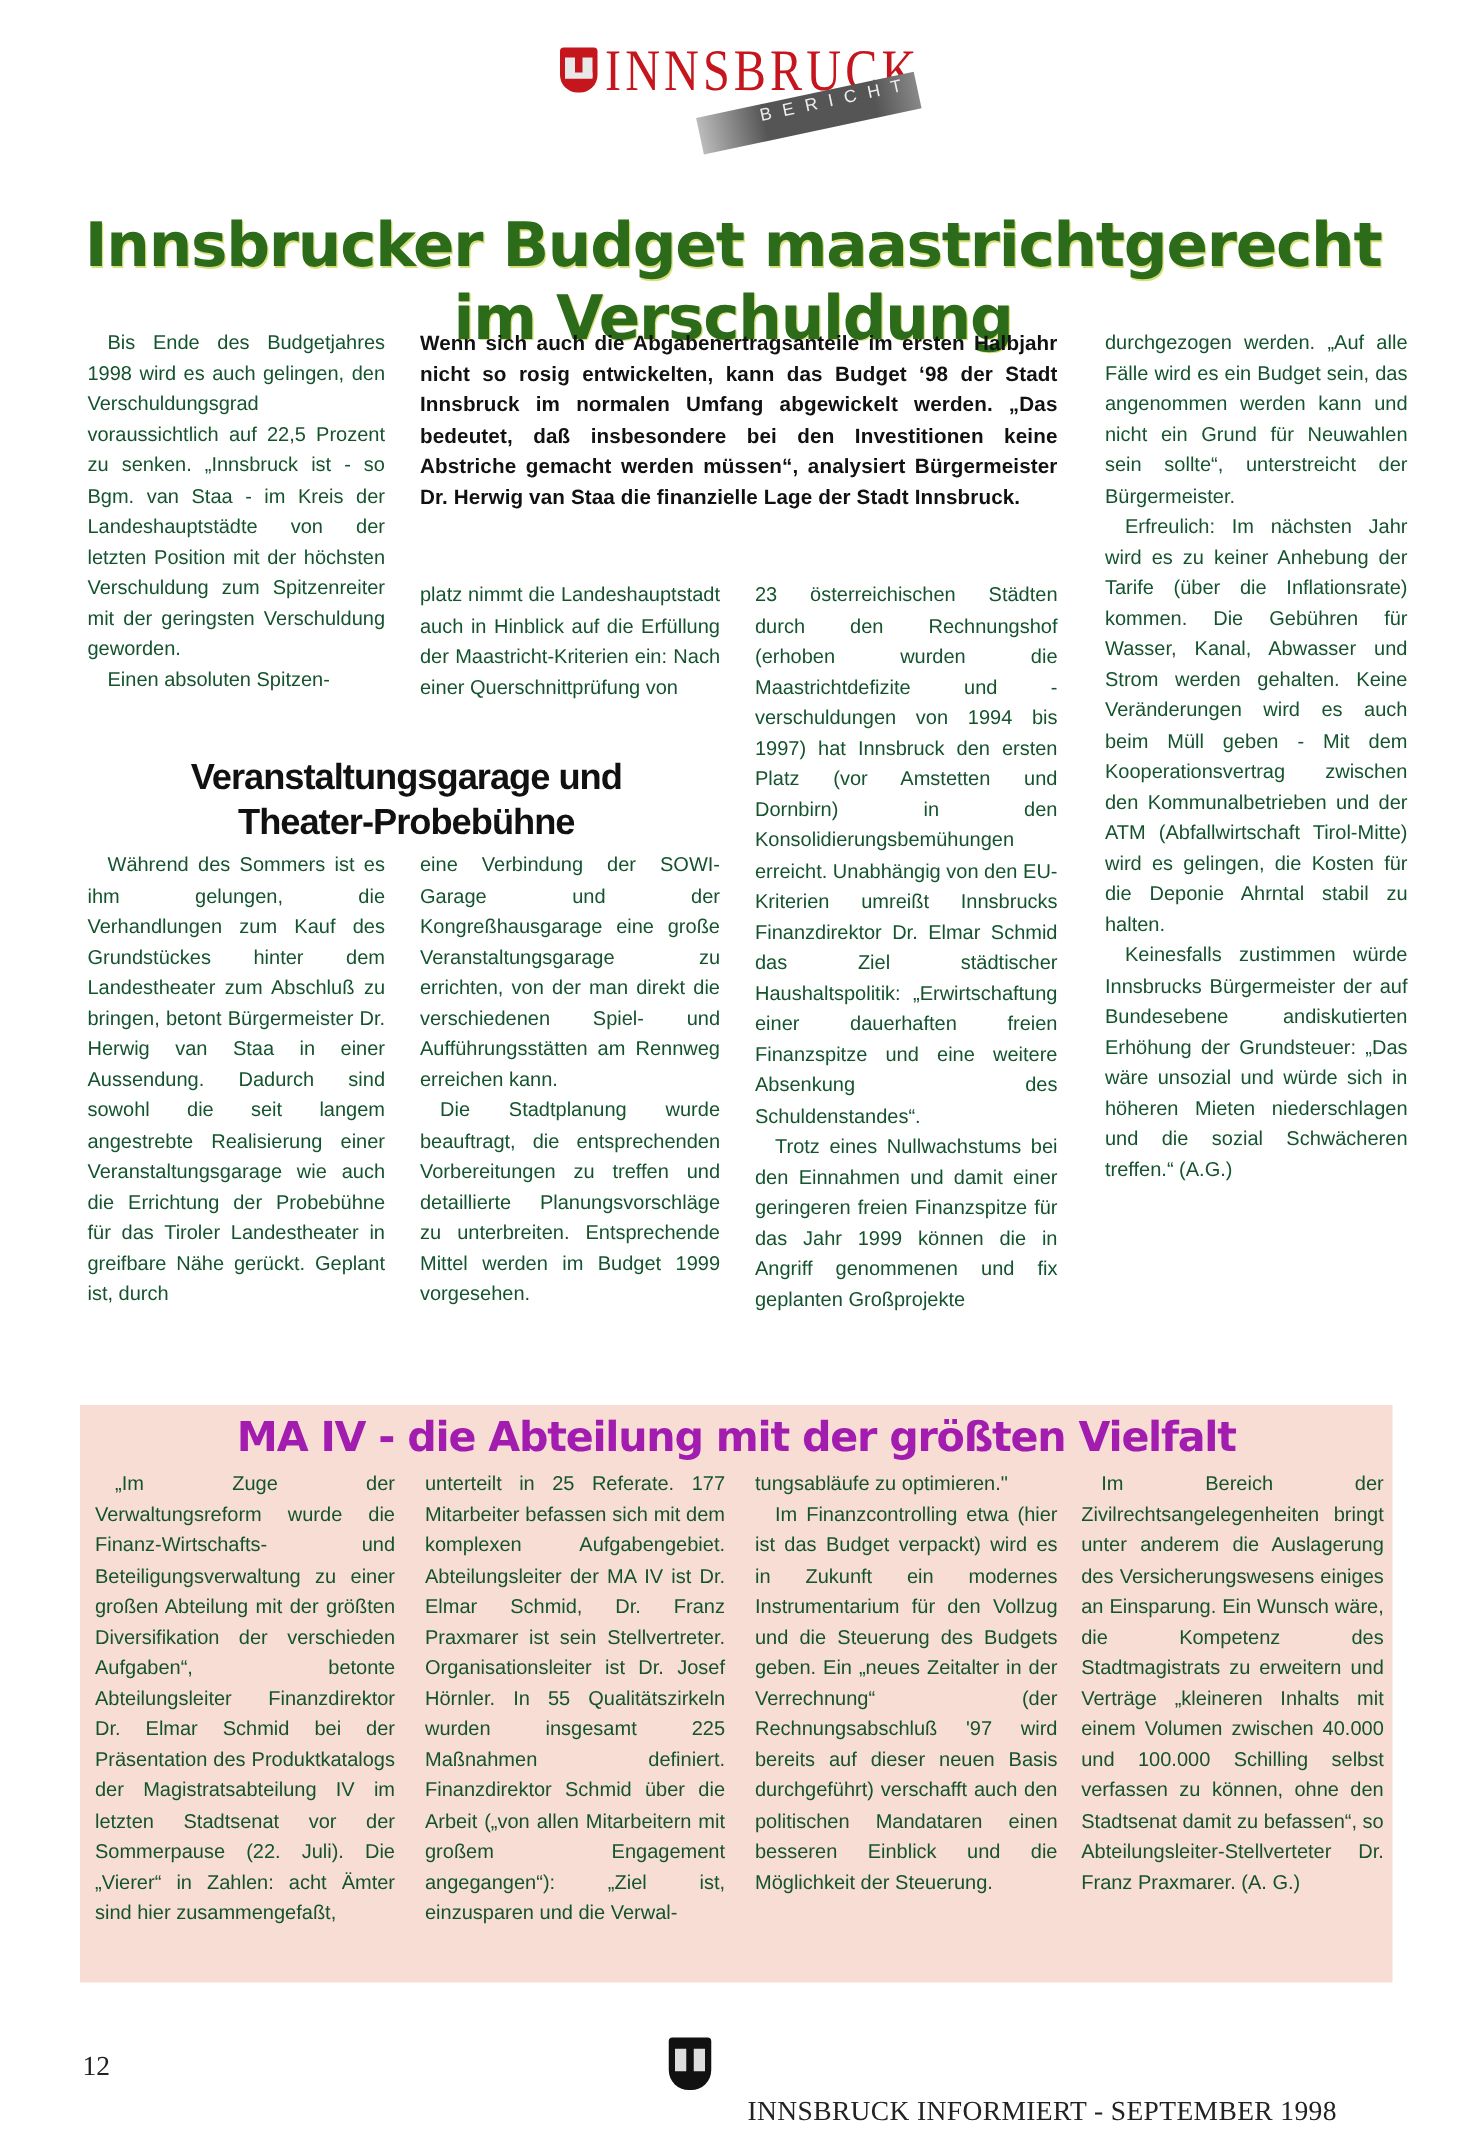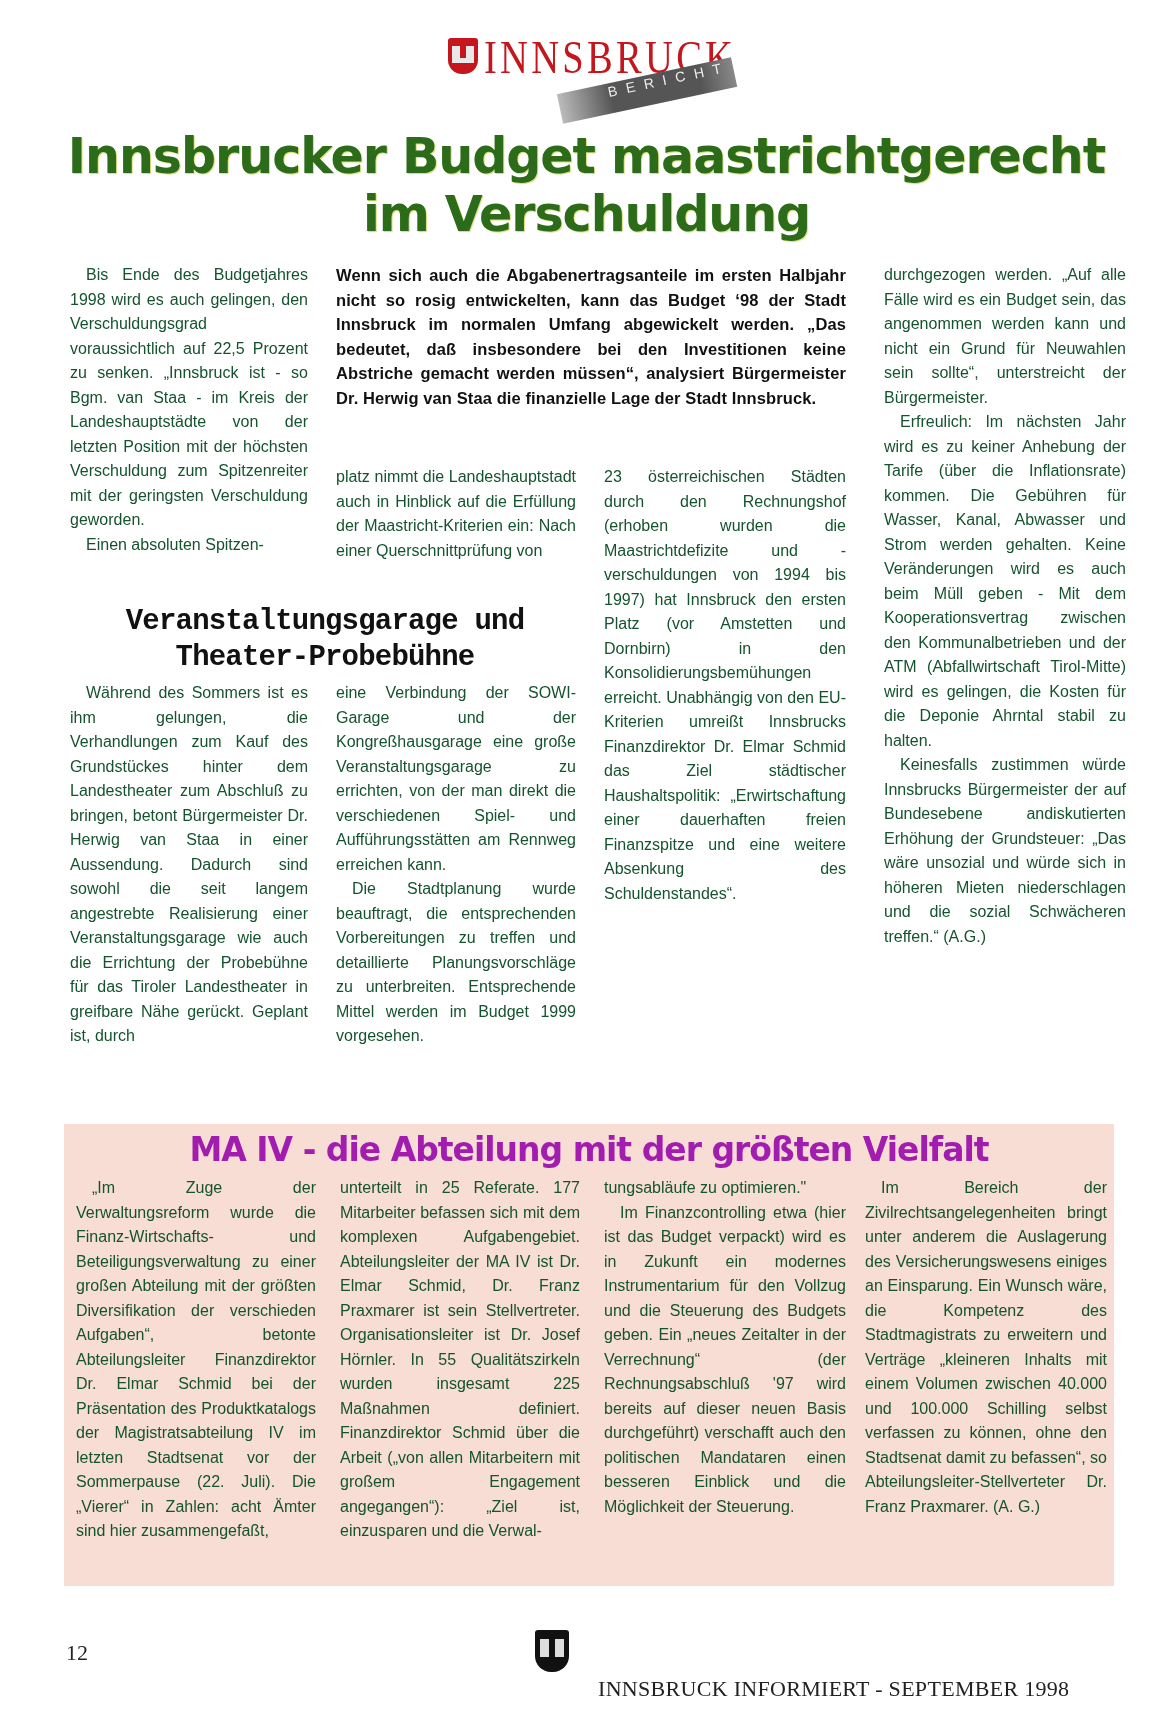--- a/index.html
+++ b/index.html
@@ -8,28 +8,28 @@
   
   #masthead { left:448px; top:34px; width:300px; height:90px; }
   #crest { position:absolute; left:0; top:4px; width:30px; height:36px; background:#c4161c; border-radius:3px 3px 14px 14px; }
   #crest .tw { position:absolute; top:8px; width:8px; height:16px; background:#e8e8e8; }
   #crest .tw.l { left:4px; } #crest .tw.r { left:18px; }
   #crest .br { position:absolute; left:4px; top:20px; width:22px; height:5px; background:#e8e8e8; }
   #mast-name { position:absolute; left:36px; top:-2px; font-family:"Liberation Serif", serif; font-size:47px; letter-spacing:4px; color:#c4161c; line-height:50px; white-space:nowrap; transform:scaleX(0.82); transform-origin:left top; }
   #mast-sub-bar { position:absolute; left:112px; top:60px; width:178px; height:30px; background:linear-gradient(90deg,#bbb,#555 30%,#555 80%,#888); transform:rotate(-12deg); transform-origin:left center; }
   #mast-sub { position:absolute; left:160px; top:50px; font-family:"Liberation Sans", sans-serif; font-size:14px; letter-spacing:9px; color:#eeeeee; transform:rotate(-12deg); transform-origin:left center; white-space:nowrap; }
   
-  .headline { left:60px; width:1053px; text-align:center; font-family:"DejaVu Sans", sans-serif; font-weight:bold; color:#2b6b1a; font-size:49px; line-height:58px; letter-spacing:-1px; text-shadow:1px 1px 0 #d9e07a; }
+  .headline { left:60px; width:1053px; text-align:center; font-family:"DejaVu Sans", sans-serif; font-weight:bold; color:#2b6b1a; font-size:49px; line-height:58px; letter-spacing:-1px; text-shadow:1px 1px 0 #d9e07a;margin-top:40px; }
   #headline { top:128px; }
   
   .col { font-size:16px; line-height:24.5px; text-align:justify; color:#14532d; }
   .col p { margin:0; text-indent:0; }
   .col p.ind { text-indent:16px; }
   .lead { font-weight:bold; color:#111; letter-spacing:0.1px; }
-  .subhead { font-family:Liberation Mono, monospace; font-weight:bold; color:#111; font-size:29px; line-height:36px; text-align:center; letter-spacing:-0.8px; }
+  .subhead { font-family:Liberation Sans, sans-serif; font-weight:bold; color:#111; font-size:29px; line-height:36px; text-align:center; letter-spacing:-0.8px; }
   
   #pinkbox { left:64px; top:1124px; width:1050px; height:462px; background:#f7ddd3; }
   #pink-title { left:64px; top:1130px; width:1050px; text-align:center; font-family:"DejaVu Sans", sans-serif; font-weight:bold; font-size:33px; line-height:40px; letter-spacing:-1px; color:#a21caf; }
   
   #page-number { left:66px; top:1640px; font-family:"Liberation Serif", serif; font-size:22px; color:#222; }
   #footer-crest { left:535px; top:1630px; width:34px; height:42px; background:#111; border-radius:3px 3px 16px 16px; }
   #footer-crest .tw { position:absolute; top:9px; width:9px; height:18px; background:#ddd; }
   #footer-crest .tw.l { left:5px; } #footer-crest .tw.r { left:20px; }
   #footer-text { left:598px; top:1676px; font-family:"Liberation Serif", serif; font-size:22px; color:#222; letter-spacing:0.3px; white-space:nowrap; }
 </style>
@@ -58,20 +58,21 @@
 </div>
 
 <div class="abs col lead" style="left:336px; top:263px; width:510px; font-size:16.5px;">Wenn sich auch die Abgabenertragsanteile im ersten Halbjahr nicht so rosig entwickelten, kann das Budget ‘98 der Stadt Innsbruck im normalen Umfang abgewickelt werden. „Das bedeutet, daß insbesondere bei den Investitionen keine Abstriche gemacht werden müssen“, analysiert Bürgermeister Dr. Herwig van Staa die finanzielle Lage der Stadt Innsbruck.</div>
 
 <div class="abs col" style="left:336px; top:465px; width:240px;">
   <p>platz nimmt die Landeshauptstadt auch in Hinblick auf die Erfüllung der Maastricht-Kriterien ein: Nach einer Querschnittprüfung von</p>
 </div>
 
 <div class="abs col" style="left:604px; top:465px; width:242px;">
   <p>23 österreichischen Städten durch den Rechnungshof (erhoben wurden die Maastrichtdefizite und -verschuldungen von 1994 bis 1997) hat Innsbruck den ersten Platz (vor Amstetten und Dornbirn) in den Konsolidierungsbemühungen erreicht. Unabhängig von den EU-Kriterien umreißt Innsbrucks Finanzdirektor Dr. Elmar Schmid das Ziel städtischer Haushaltspolitik: „Erwirtschaftung einer dauerhaften freien Finanzspitze und eine weitere Absenkung des Schuldenstandes“.</p>
+  <p class="ind">Trotz eines Nullwachstums bei den Einnahmen und damit einer geringeren freien Finanzspitze für das Jahr 1999 können die in Angriff genommenen und fix geplanten Großprojekte</p>
 </div>
 
 <div class="abs col" style="left:872px; top:263px; width:242px;margin-left:12px;">
   <p>durchgezogen werden. „Auf alle Fälle wird es ein Budget sein, das angenommen werden kann und nicht ein Grund für Neuwahlen sein sollte“, unterstreicht der Bürgermeister.</p>
   <p class="ind">Erfreulich: Im nächsten Jahr wird es zu keiner Anhebung der Tarife (über die Inflationsrate) kommen. Die Gebühren für Wasser, Kanal, Abwasser und Strom werden gehalten. Keine Veränderungen wird es auch beim Müll geben - Mit dem Kooperationsvertrag zwischen den Kommunalbetrieben und der ATM (Abfallwirtschaft Tirol-Mitte) wird es gelingen, die Kosten für die Deponie Ahrntal stabil zu halten.</p>
   <p class="ind">Keinesfalls zustimmen würde Innsbrucks Bürgermeister der auf Bundesebene andiskutierten Erhöhung der Grundsteuer: „Das wäre unsozial und würde sich in höheren Mieten niederschlagen und die sozial Schwächeren treffen.“ (A.G.)</p>
 </div>
 
 <div class="abs subhead" style="left:70px; top:604px; width:510px;">
   <div>Veranstaltungsgarage und</div>

